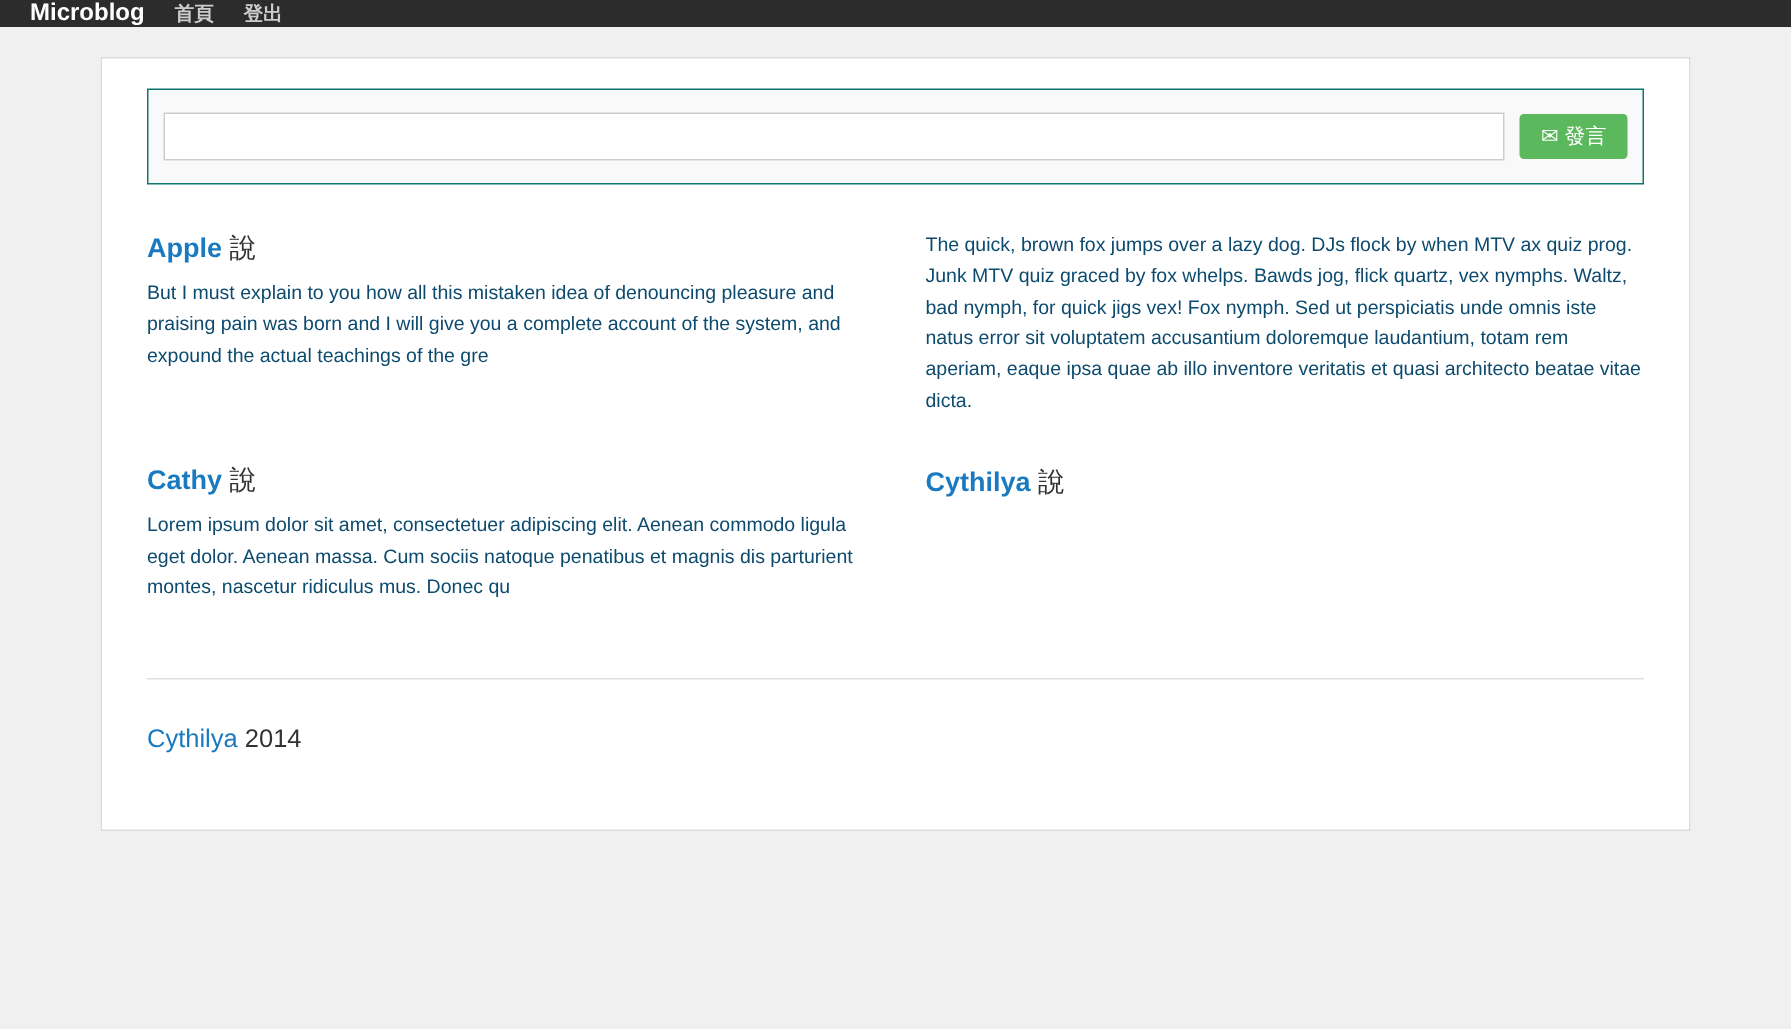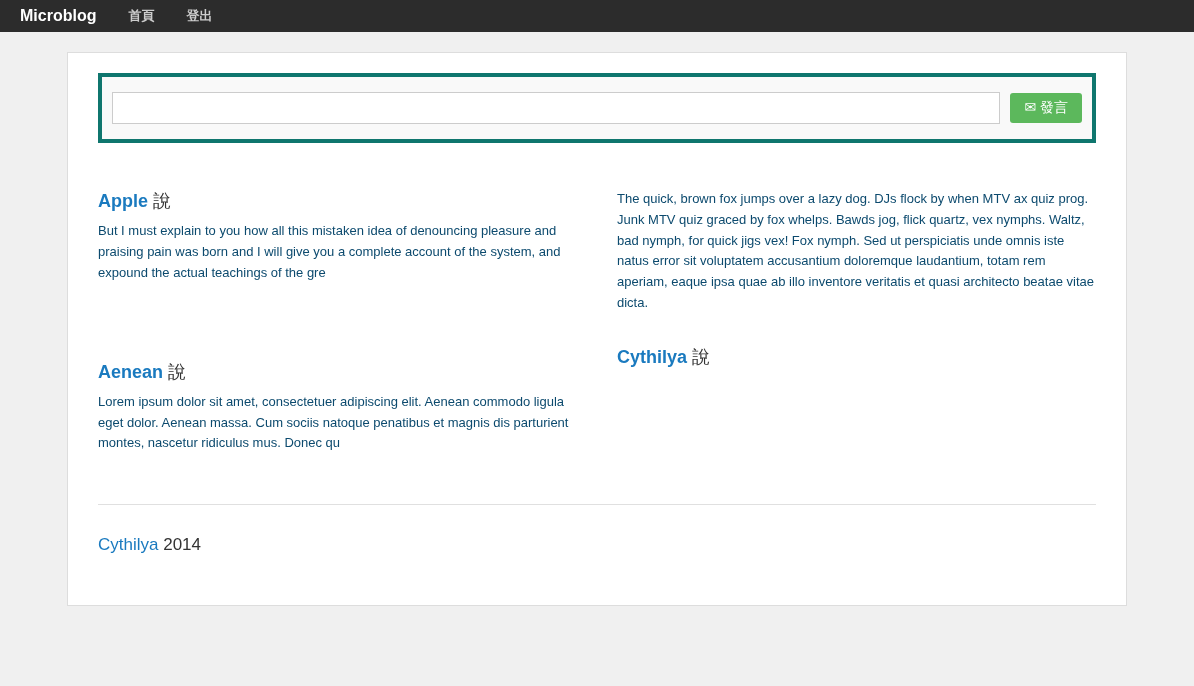--- a/index.html
+++ b/index.html
@@ -3,24 +3,24 @@
   <meta charset="utf-8">
   <style>
     * { margin: 0; padding: 0; box-sizing: border-box; }
     body { font-family: Arial, sans-serif; font-size: 14px; background: #f0f0f0; color: #333; }
 
     
     .navbar {
       background: #2c2c2c;
       color: #fff;
       padding: 0 20px;
-      height: 32px;
+      height: 18px;
       display: flex;
       align-items: center;
-      gap: 32px;
+      gap: 20px;
     }
     .navbar-brand {
       font-size: 16px;
       font-weight: bold;
       color: #fff;
     }
     .navbar-link {
       color: #ccc;
       text-decoration: none;
       font-size: 13px;
@@ -38,21 +38,21 @@
     }
 
     
     .post-form {
       display: flex;
       align-items: center;
       gap: 10px;
       margin-bottom: 30px;
       padding: 15px 10px;
       background: #f9f9f9;
-      border: 4px solid #0f766e;
+      border: 1px solid #0f766e;
     }
     .post-input {
       flex: 1;
       height: 32px;
       border: 1px solid #ccc;
       padding: 4px 8px;
       font-size: 14px;
       outline: none;
     }
     .post-button {
@@ -69,21 +69,20 @@
     
     .posts-grid {
       display: grid;
       grid-template-columns: 1fr 1fr;
       gap: 0 40px;
     }
 
     
     .post-item {
       margin-bottom: 30px;
-      margin-top: 16px;
     }
     .post-author {
       font-size: 18px;
       font-weight: bold;
       margin-bottom: 8px;
     }
     .post-author .name {
       color: #1a7abf;
     }
     .post-author .said {
@@ -140,21 +139,21 @@
       </div>
       <div class="post-content">But I must explain to you how all this mistaken idea of denouncing pleasure and praising pain was born and I will give you a complete account of the system, and expound the actual teachings of the gre</div>
     </div>
 
     <div class="post-item">
       <div class="post-content">The quick, brown fox jumps over a lazy dog. DJs flock by when MTV ax quiz prog. Junk MTV quiz graced by fox whelps. Bawds jog, flick quartz, vex nymphs. Waltz, bad nymph, for quick jigs vex! Fox nymph. Sed ut perspiciatis unde omnis iste natus error sit voluptatem accusantium doloremque laudantium, totam rem aperiam, eaque ipsa quae ab illo inventore veritatis et quasi architecto beatae vitae dicta.</div>
     </div>
 
     <div class="post-item">
       <div class="post-author">
-        <span class="name">Aenean</span>
+        <span class="name">Cathy</span>
         <span class="said">說</span>
       </div>
       <div class="post-content">Lorem ipsum dolor sit amet, consectetuer adipiscing elit. Aenean commodo ligula eget dolor. Aenean massa. Cum sociis natoque penatibus et magnis dis parturient montes, nascetur ridiculus mus. Donec qu</div>
     </div>
 
   <div class="post-item" style="margin-top: 1px;">
     <div class="post-author">
       <span class="name">Cythilya</span>
       <span class="said">說</span>
     </div>

